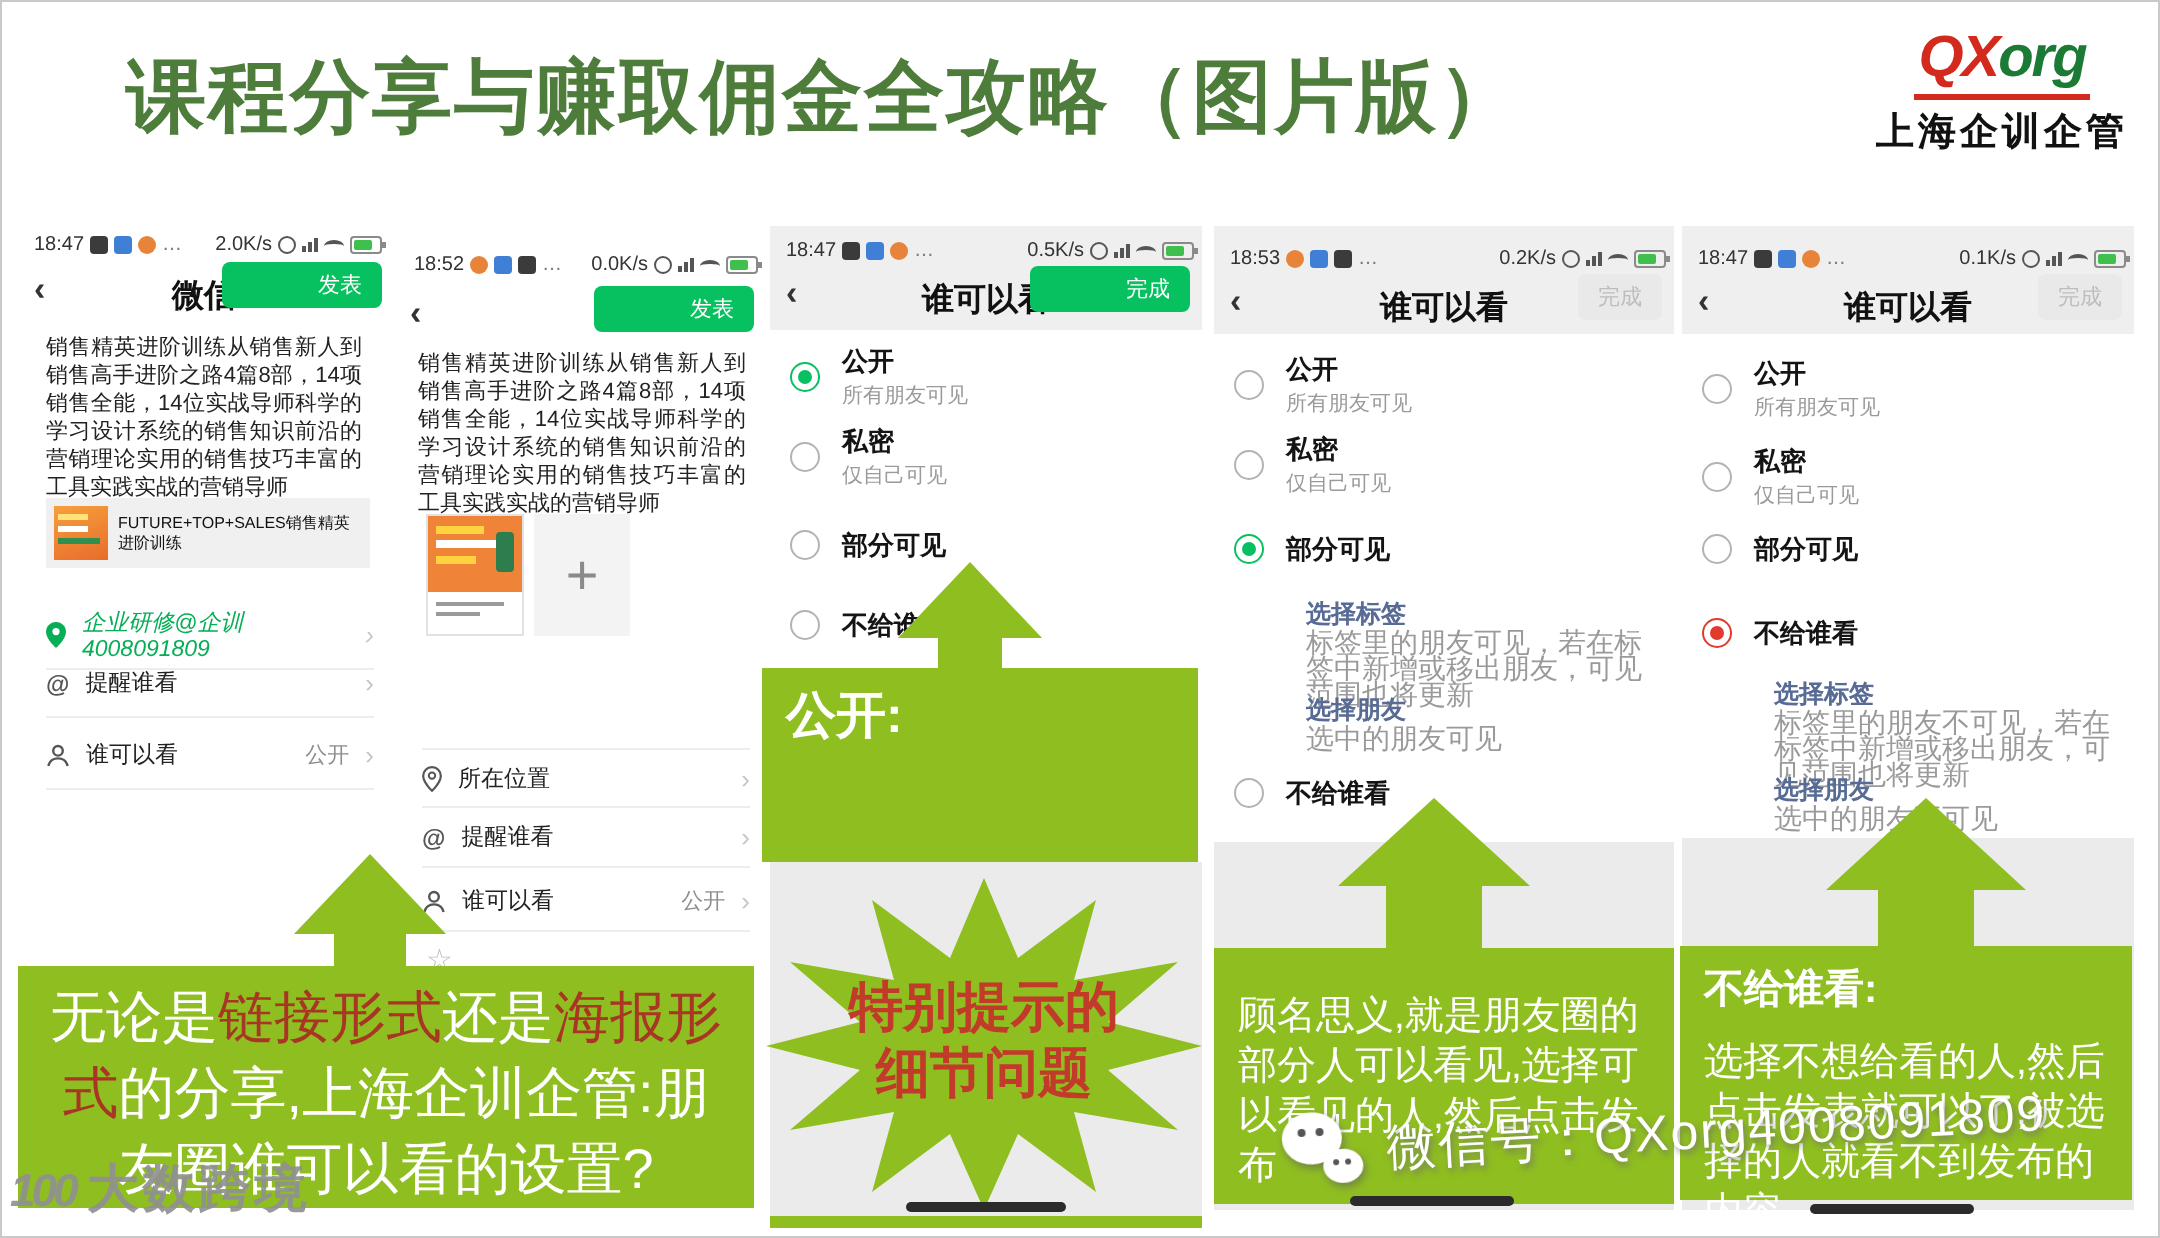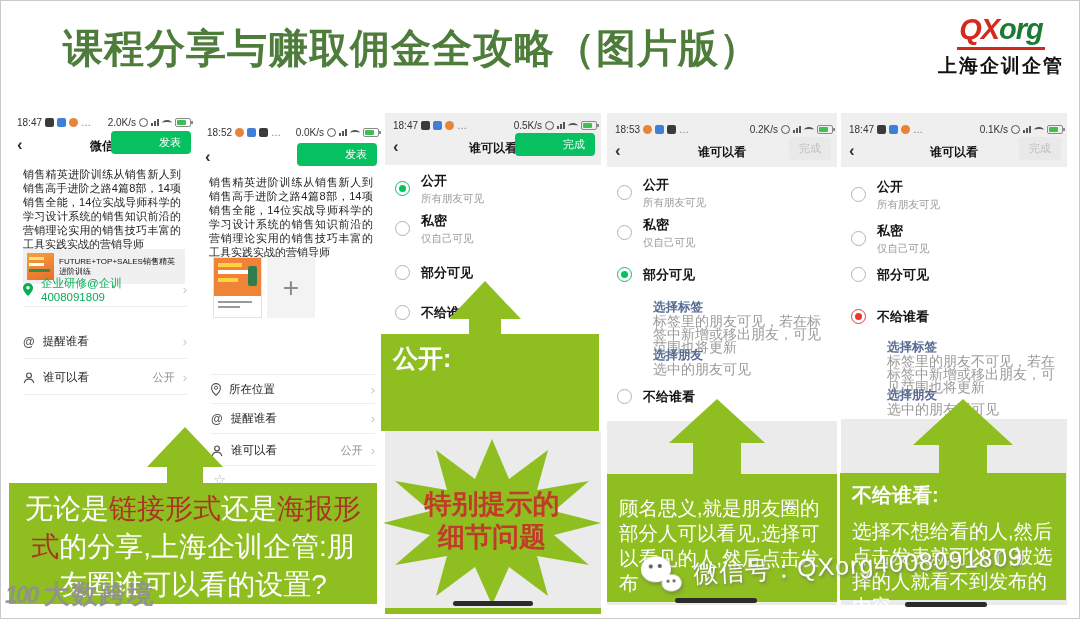--- a/index.html
+++ b/index.html
@@ -35,21 +35,21 @@
   .sig { display:inline-flex; align-items:flex-end; gap:1px; }
   .sig i { display:block; width:2px; background:#555; }
   .sig .s1{height:3px;} .sig .s2{height:5px;} .sig .s3{height:7px;}
   .wifi { width:10px; height:6px; border-top:2px solid #555; border-radius:50% 50% 0 0; }
   .batt { width:16px; height:9px; border:1px solid #8a8a8a; border-radius:2px; position:relative; }
   .batt::after { content:""; position:absolute; left:1px; top:1px; bottom:1px; width:65%; background:#3fbf4e; border-radius:1px; }
   .batt::before { content:""; position:absolute; right:-3px; top:2px; width:2px; height:3px; background:#8a8a8a; }
 
   
   .back { position:absolute; font-size:17px; color:#333; font-weight:700; }
-  .nav-title { position:absolute; left:0; right:0; text-align:center; font-size:12px; font-weight:700; color:#111; }
+  .nav-title { position:absolute; left:0; right:0; text-align:center; font-size:16px; font-weight:700; color:#111; }
   .btn { position:absolute; font-size:11px; padding:4px 10px; border-radius:4px; white-space:nowrap; }
   .btn.green { background:#07c160; color:#fff;padding-left:48px; }
   .btn.disabled { background:#e9e9e9; color:#bdbdbd; }
 
   .body-text { position:absolute; font-size:11px; line-height:14px; color:#222; text-align:justify; }
 
   
   .card { position:absolute; background:#f0f0f0; display:flex; align-items:center; gap:5px; padding:4px; }
   .thumb { width:27px; height:27px; background:linear-gradient(160deg,#f5a03c,#e96c2c); position:relative; flex:none; }
   .thumb i { position:absolute; left:2px; right:10px; height:3px; background:#ffe27a; }
@@ -168,21 +168,21 @@
     <span class="btn green" style="right:4px; top:22px;">发表</span>
     <div class="body-text" style="left:14px; top:58px; width:158px;">销售精英进阶训练从销售新人到销售高手进阶之路4篇8部，14项销售全能，14位实战导师科学的学习设计系统的销售知识前沿的营销理论实用的销售技巧丰富的工具实践实战的营销导师</div>
     <div class="card" style="left:14px; top:140px; width:162px;">
       <span class="thumb">
           <i class="t1"></i>
           <i class="t2"></i>
           <i class="t3"></i>
         </span>
       <span class="card-label">FUTURE+TOP+SALES销售精英进阶训练</span>
     </div>
-    <div class="prow" style="left:14px; right:8px; top:164px; height:34px;">
+    <div class="prow" style="left:14px; right:8px; top:192px; height:34px;font-style:italic;">
       <svg class="pin" viewBox="0 0 10 13">
           <path d="M5 0C2.2 0 0 2.2 0 5c0 3.5 5 8 5 8s5-4.5 5-8C10 2.2 7.8 0 5 0z" fill="#06ae56"></path>
           <circle cx="5" cy="4.8" r="1.8" fill="#fff"></circle>
         </svg>
       <span class="green-text">企业研修@企训4008091809</span>
       <span class="chev">›</span>
     </div>
     <div class="prow" style="left:14px; right:8px; top:216px; height:34px;">
       <span class="icon-at">@</span>
       <span>提醒谁看</span>

